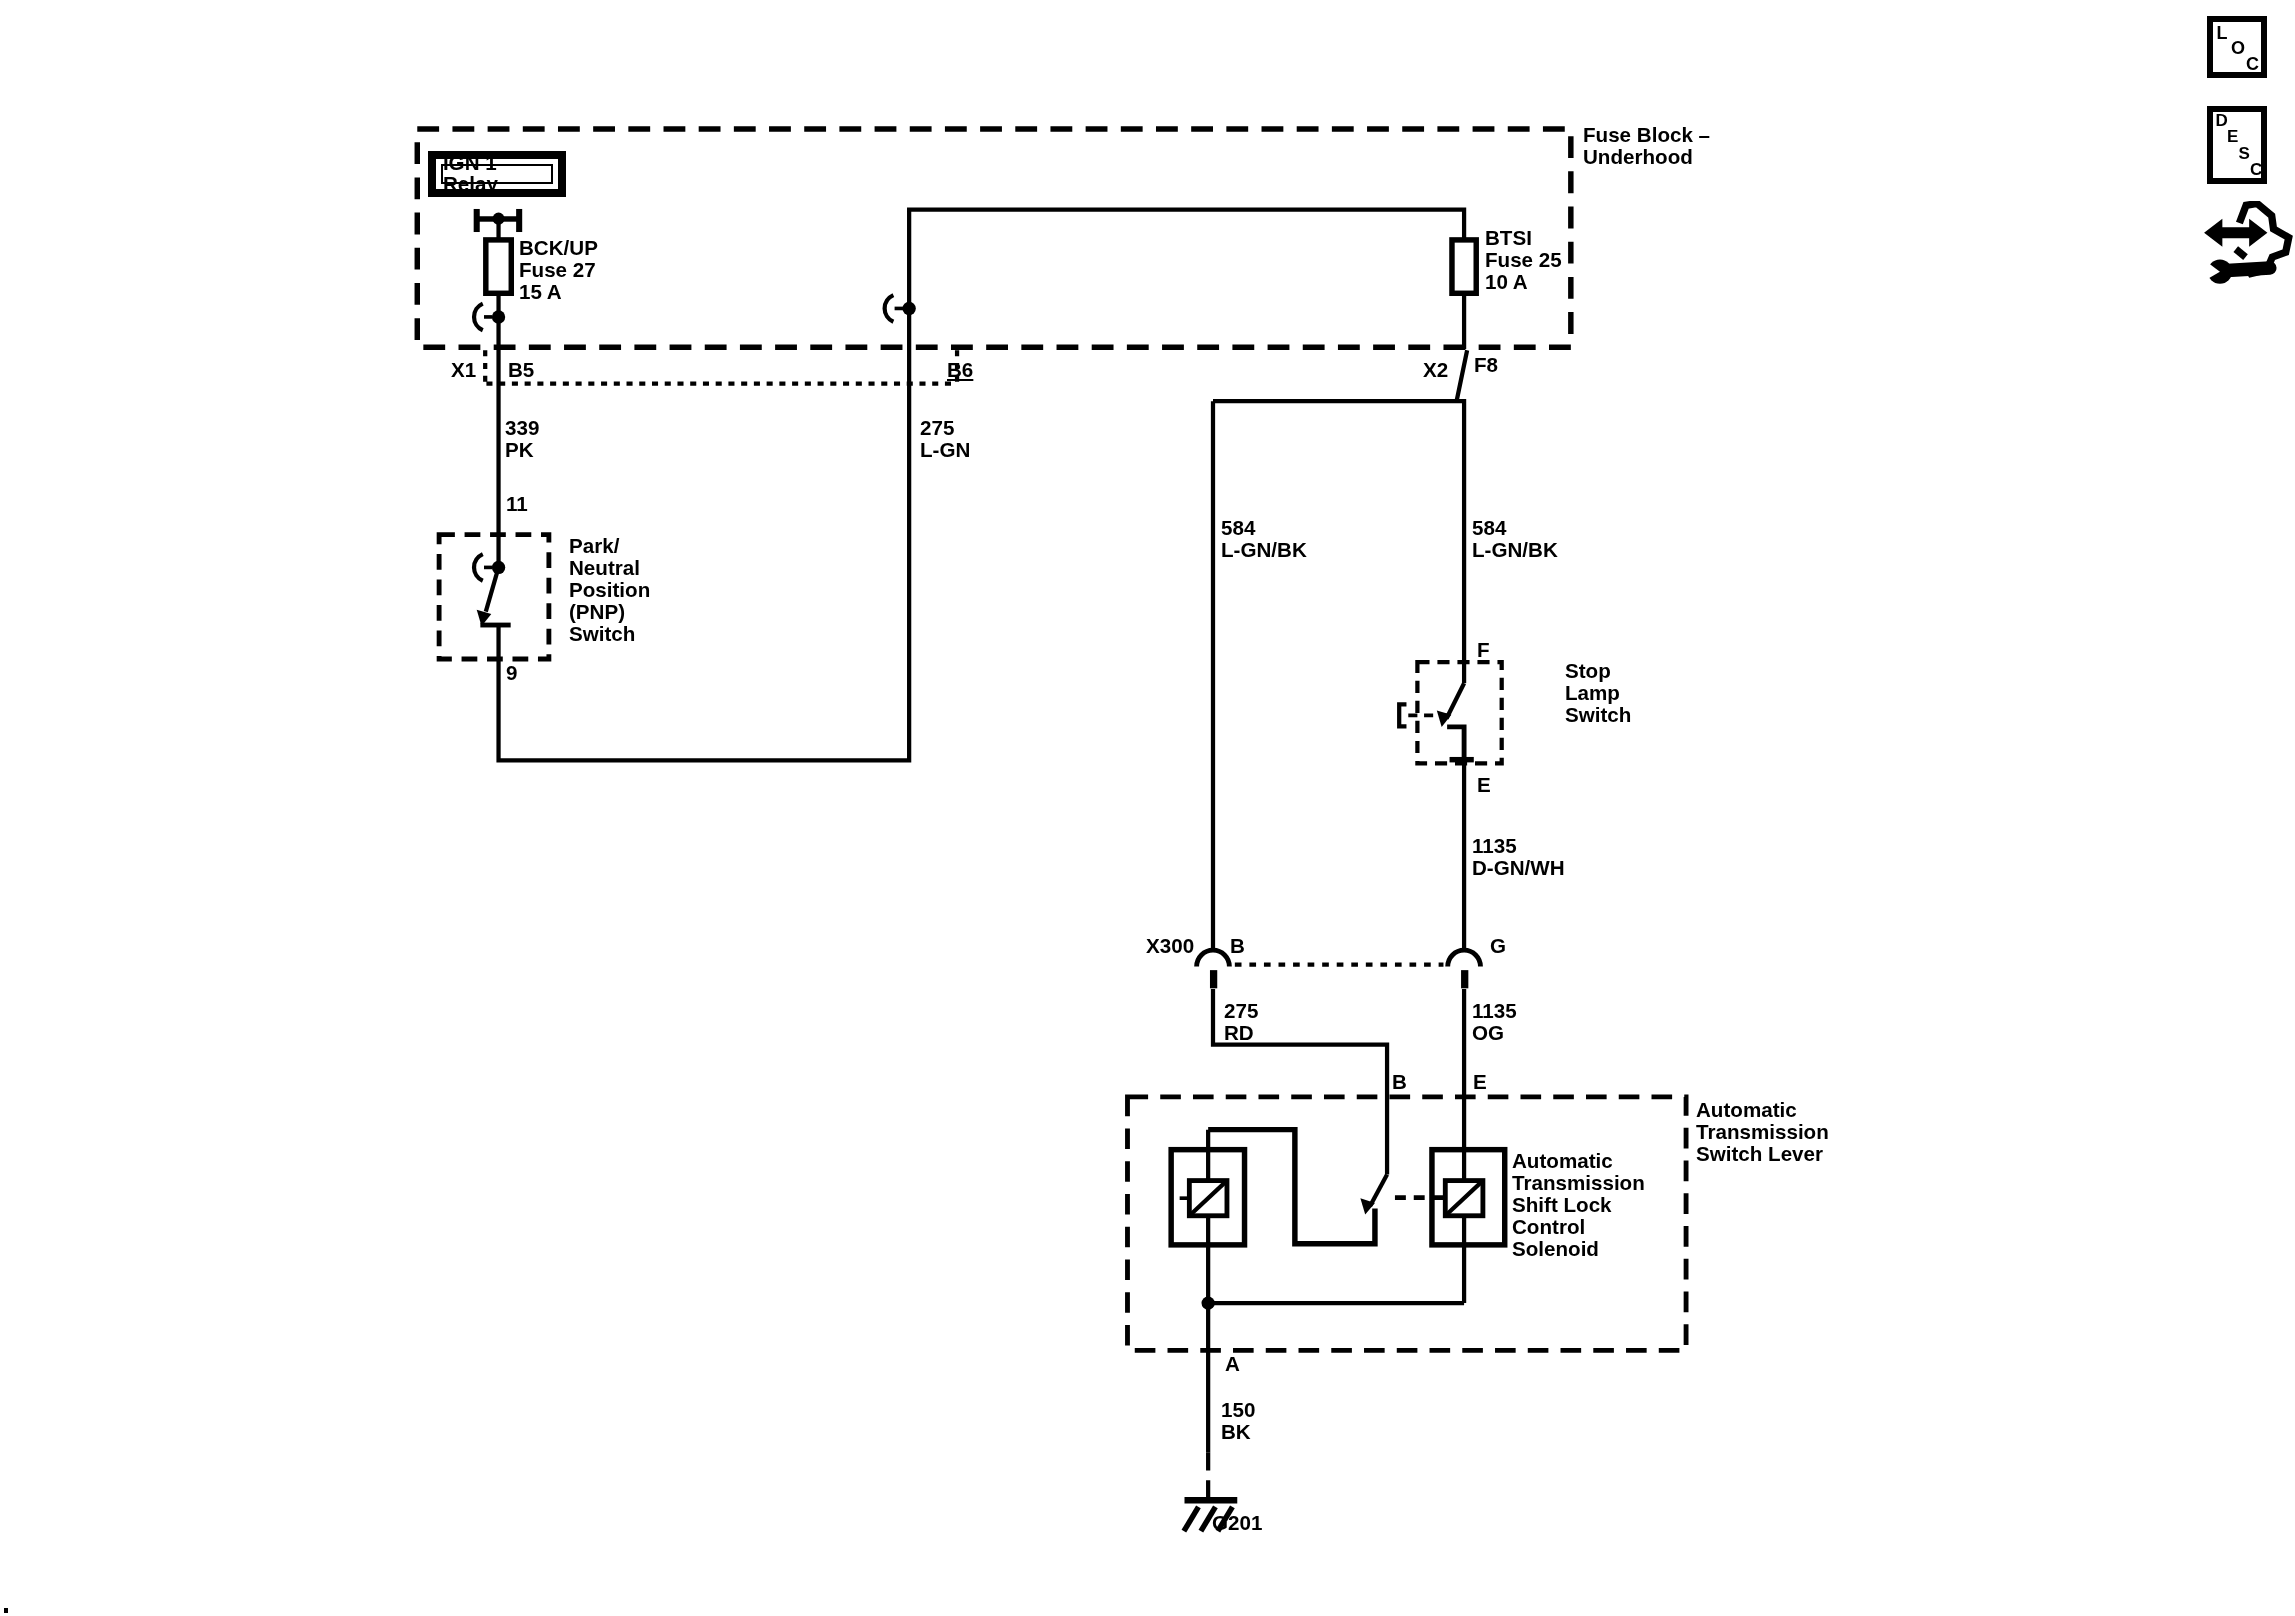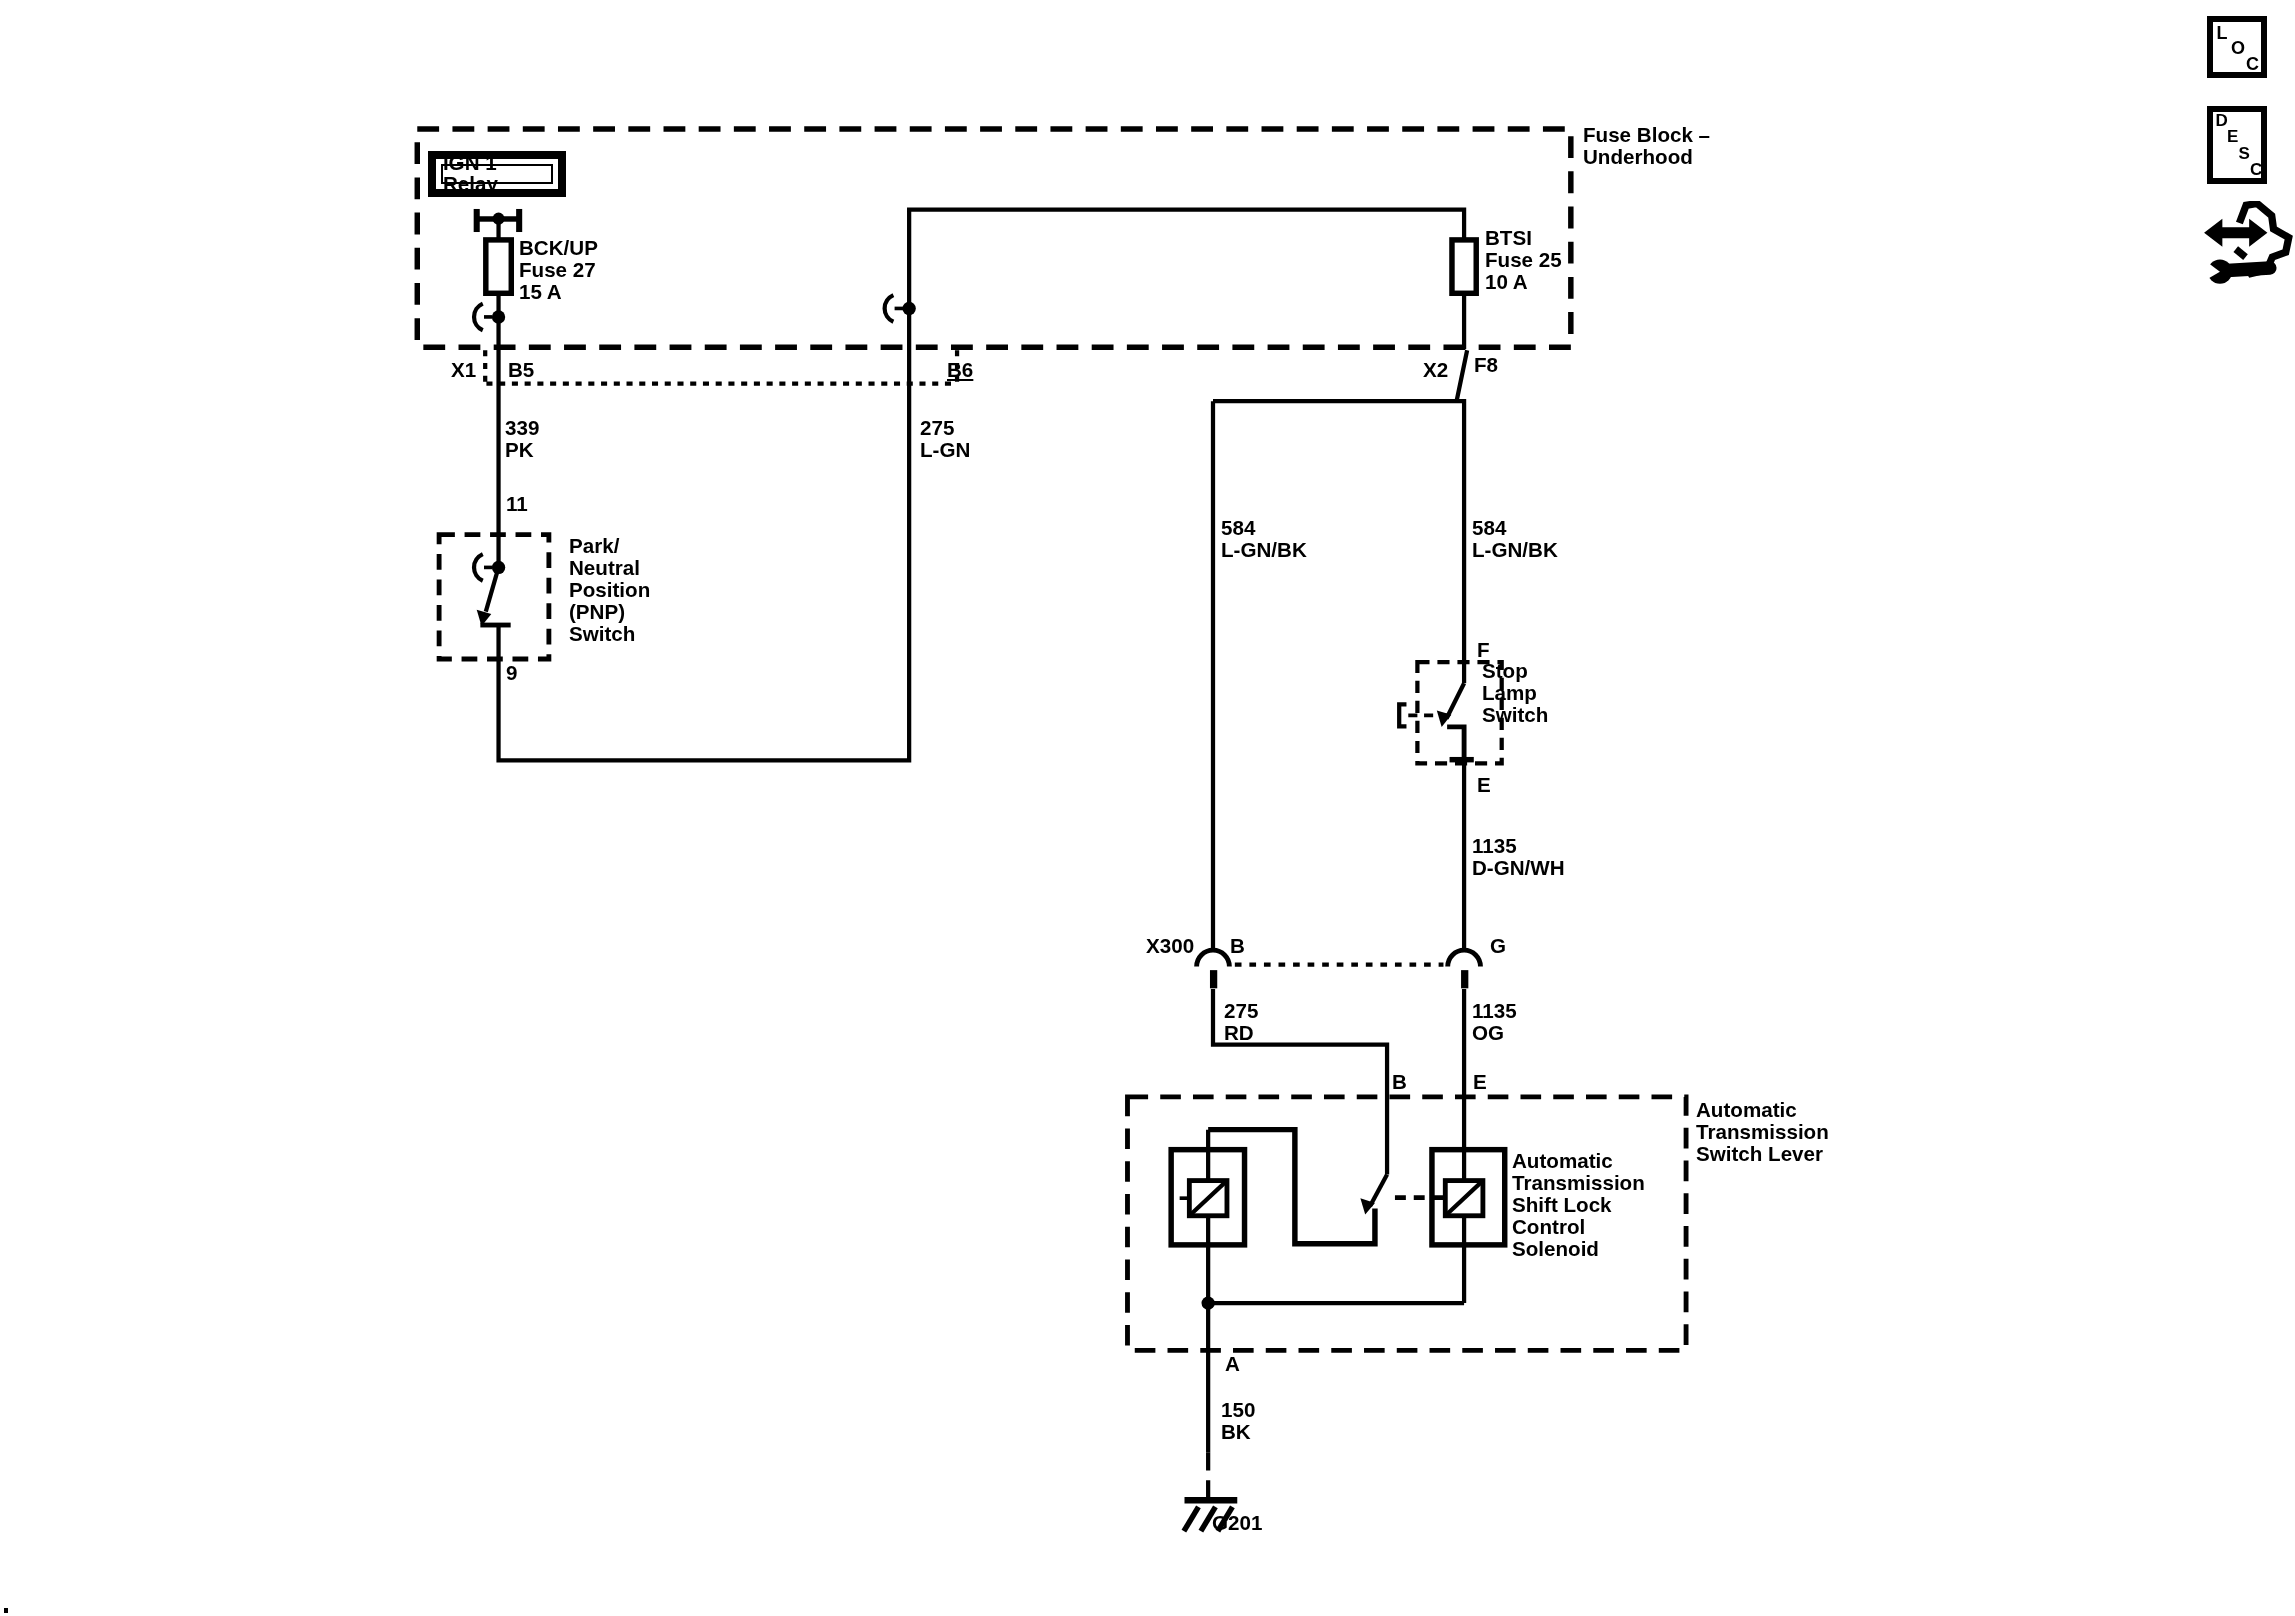--- a/index.html
+++ b/index.html
@@ -198,21 +198,21 @@
   <div class="lbl" style="left:1221px;top:517px;">
     <div>584</div>
     <div>L-GN/BK</div>
   </div>
   <div class="lbl" style="left:1472px;top:517px;">
     <div>584</div>
     <div>L-GN/BK</div>
   </div>
 
   <div class="lbl" style="left:1477px;top:639px;">F</div>
-  <div class="lbl" style="left:1482px;top:660px;">
+  <div class="lbl" style="left:1565px;top:660px;">
     <div>Stop</div>
     <div>Lamp</div>
     <div>Switch</div>
   </div>
   <div class="lbl" style="left:1477px;top:774px;">E</div>
 
   <div class="lbl" style="left:1472px;top:835px;">
     <div>1135</div>
     <div>D-GN/WH</div>
   </div>

